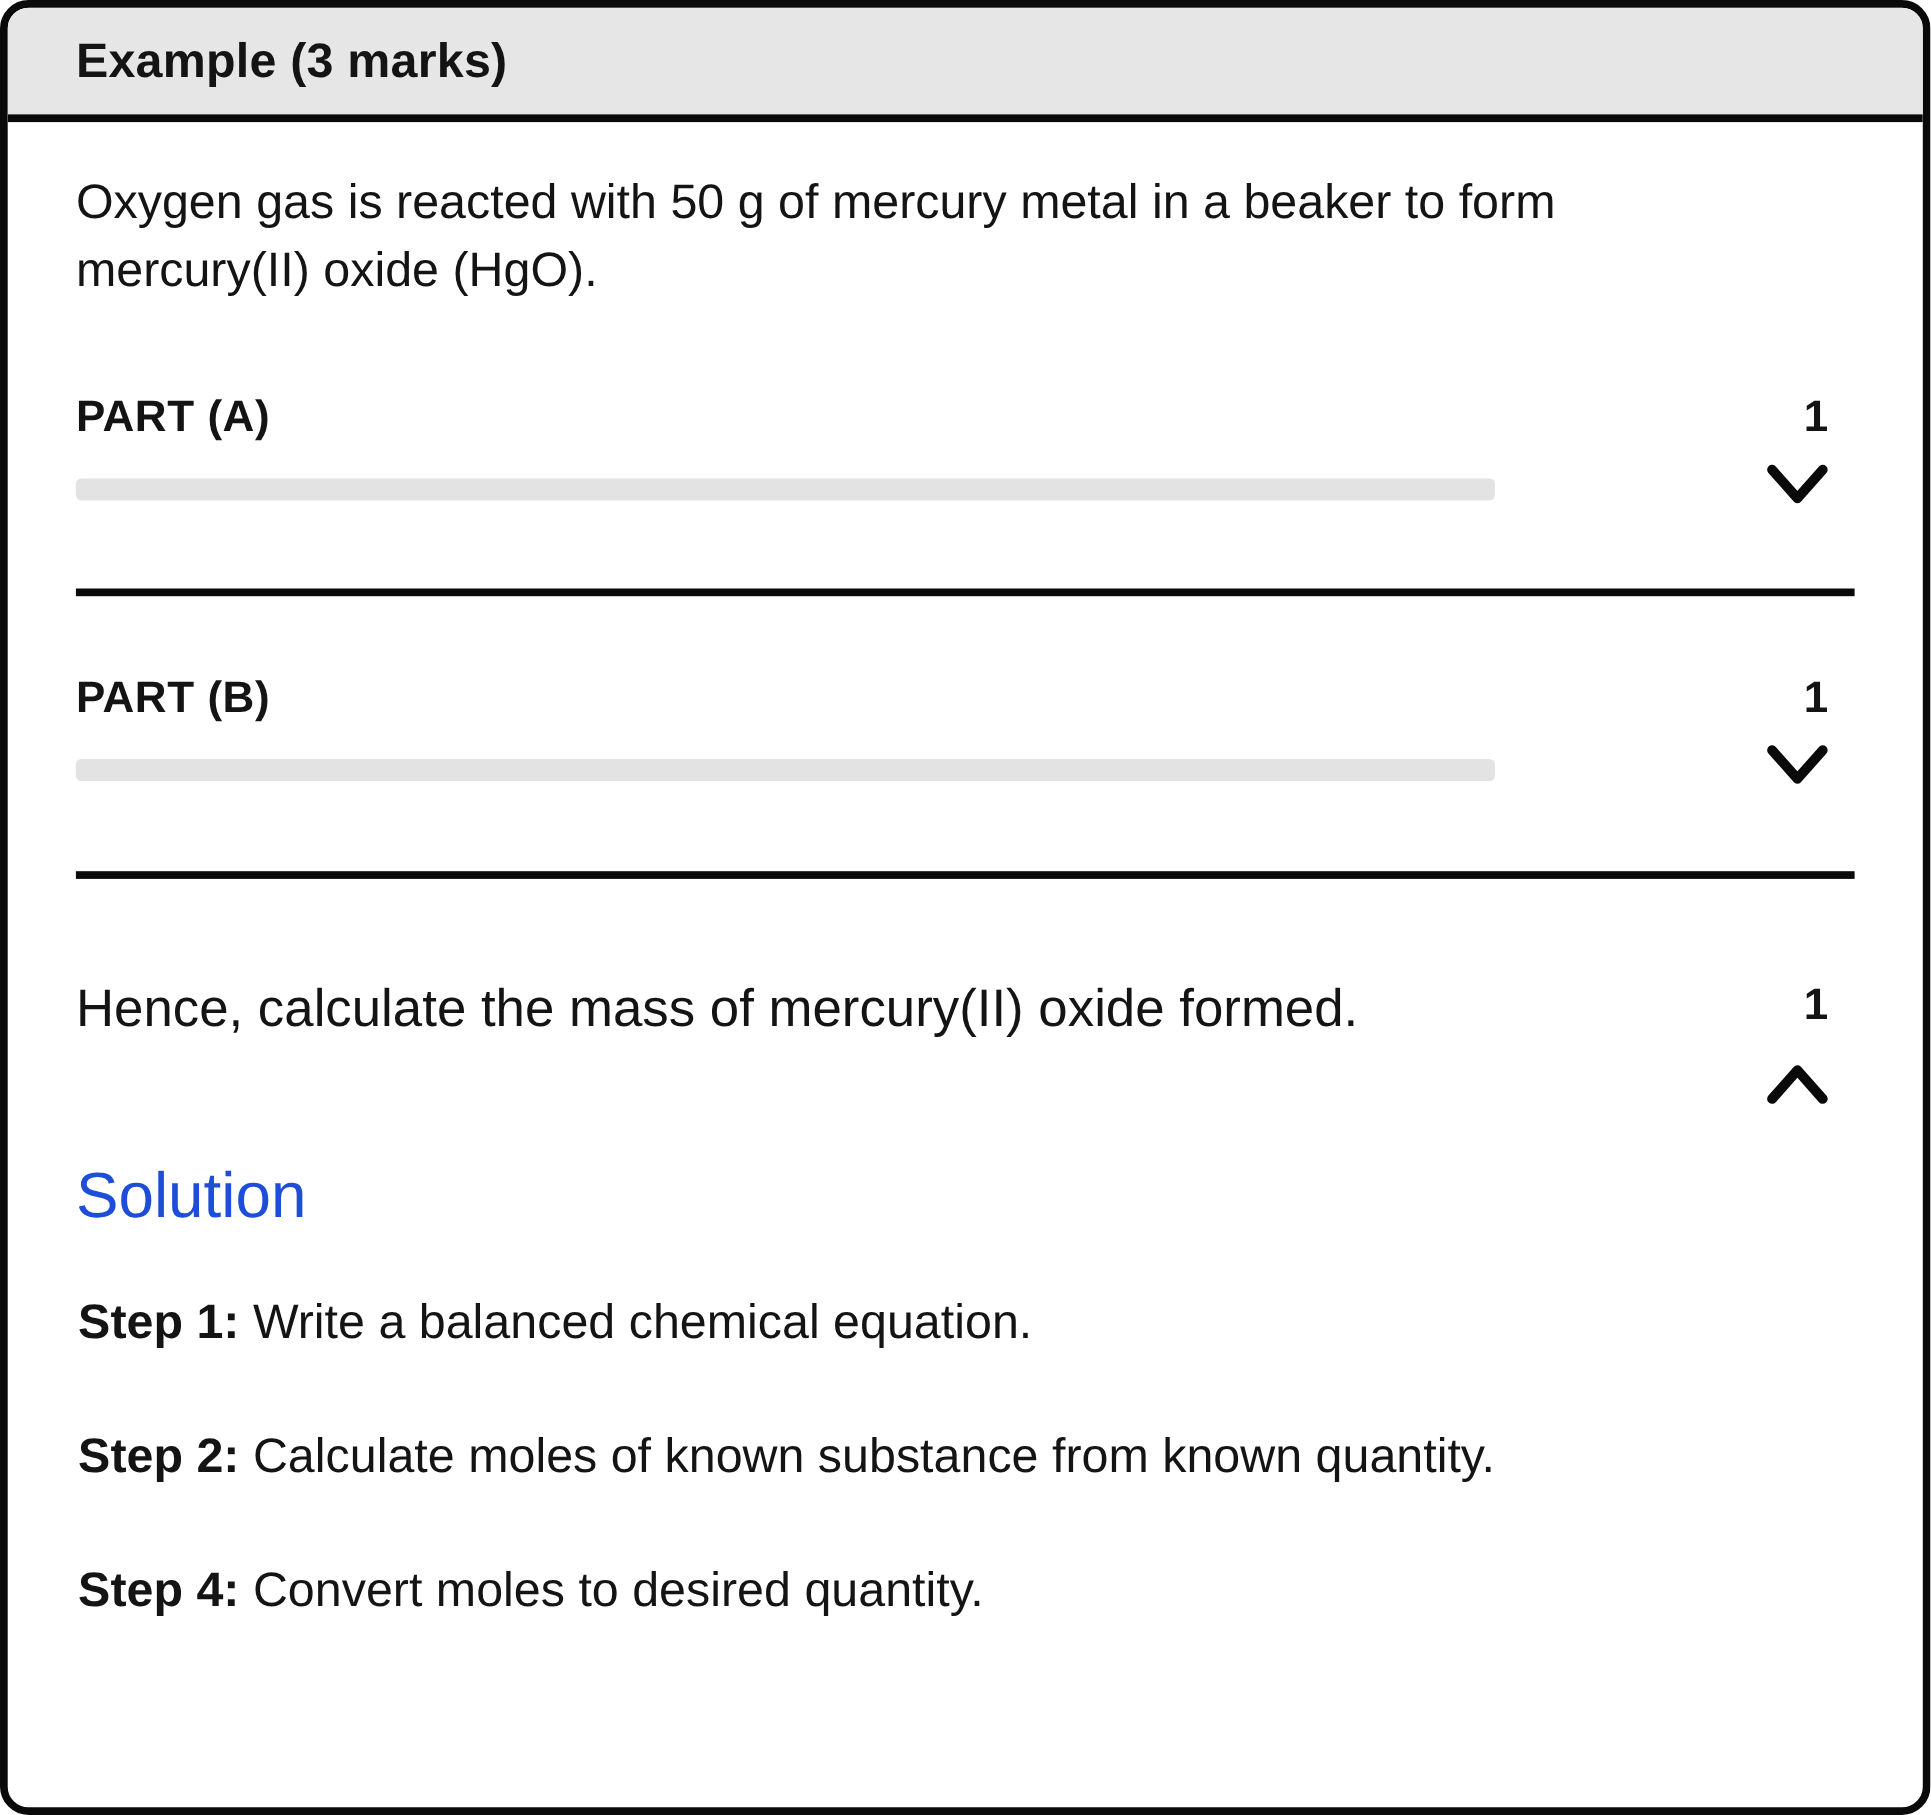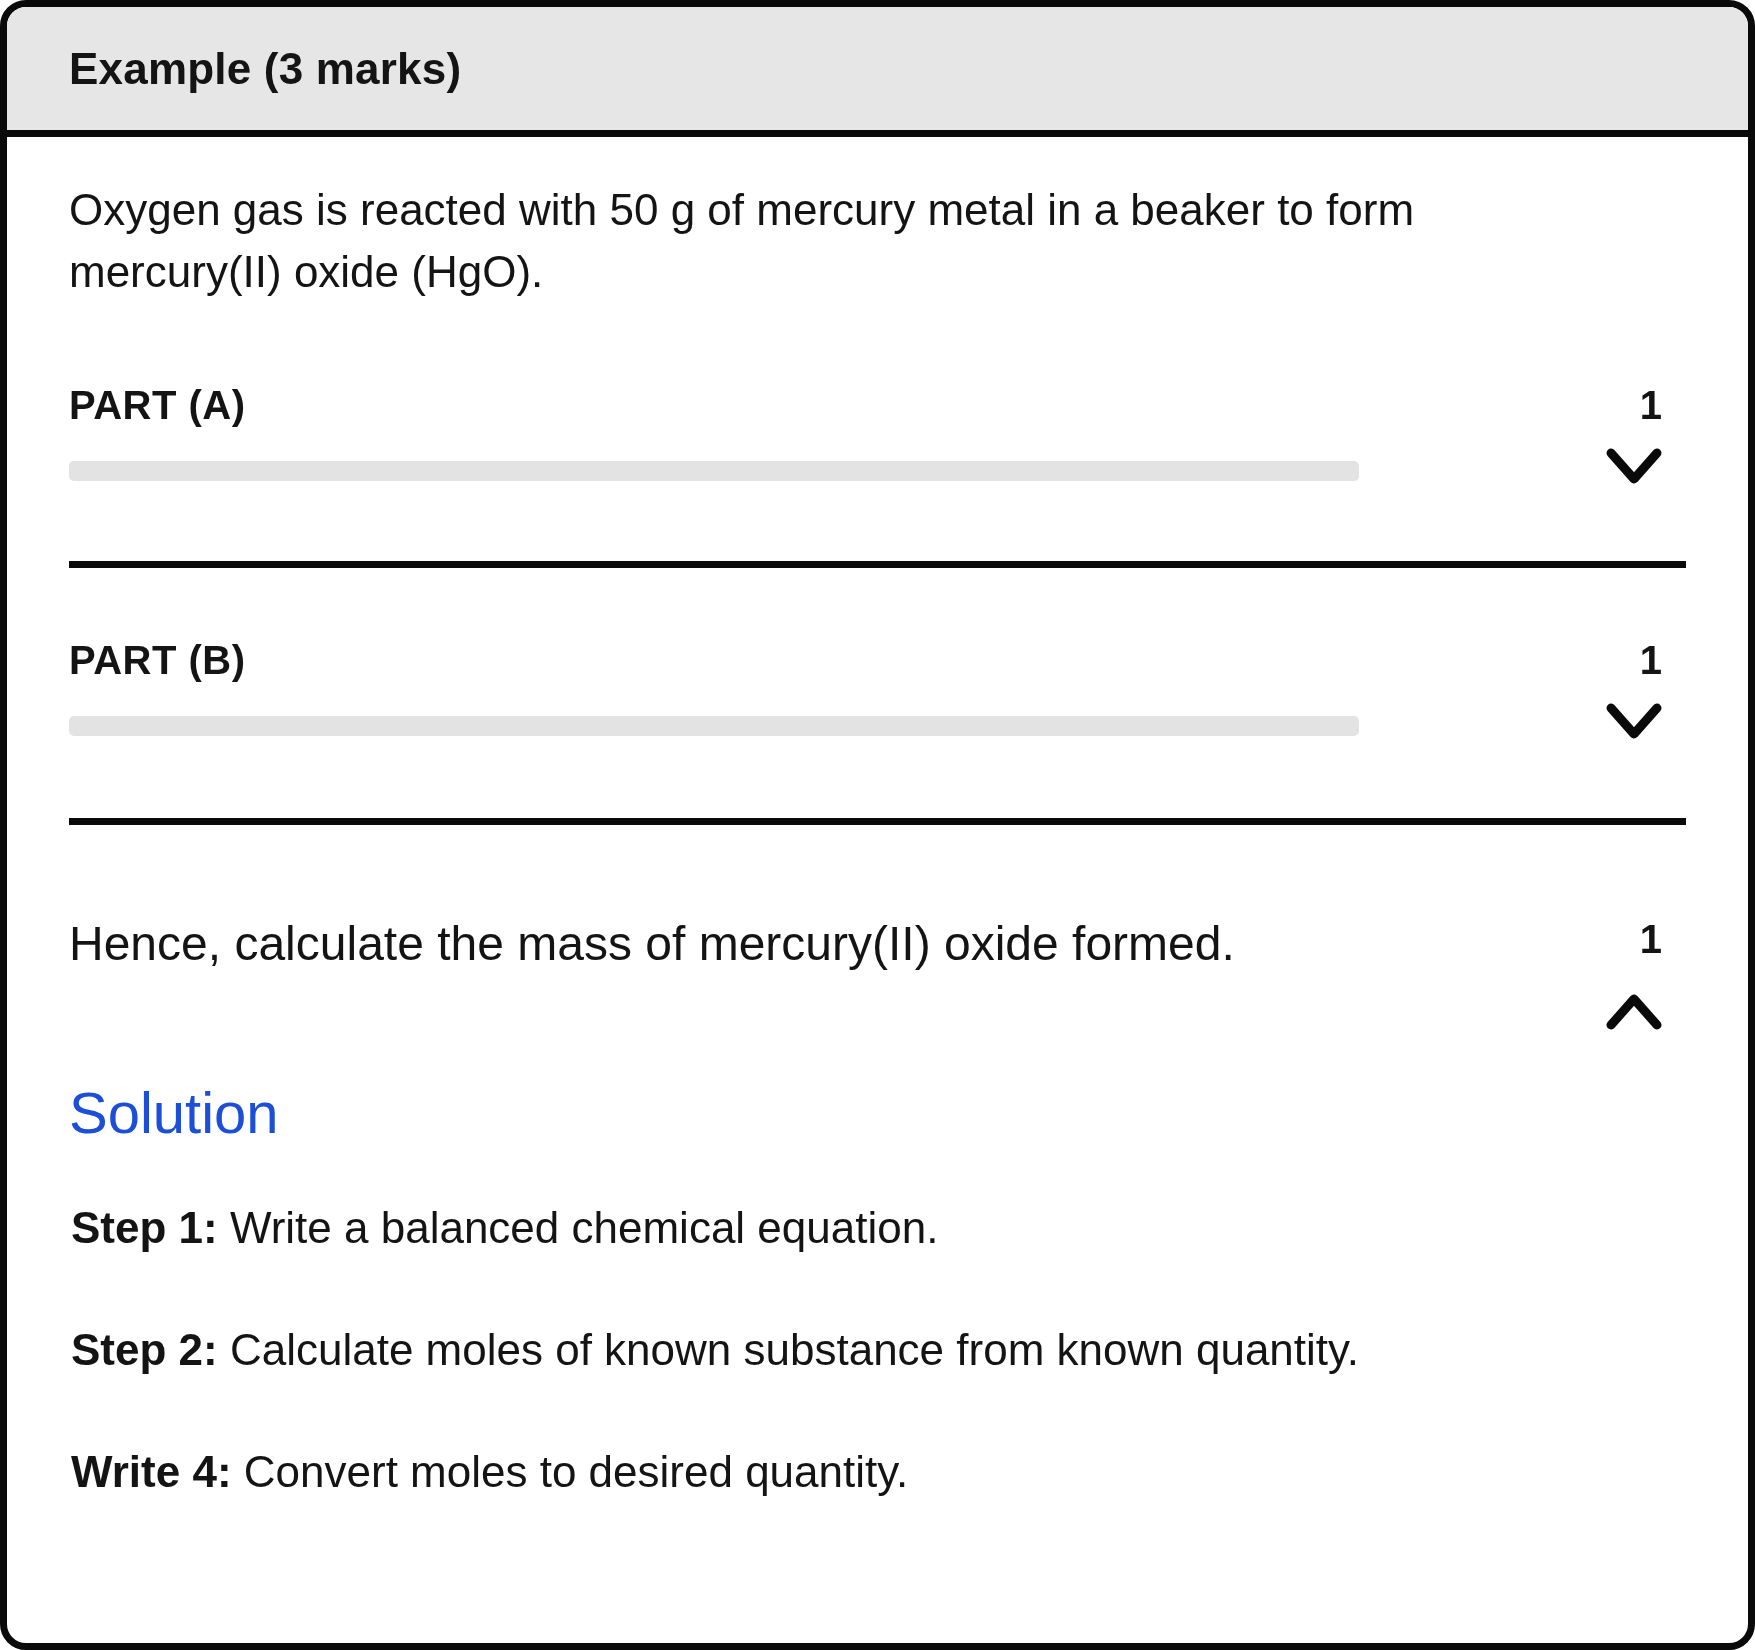--- a/index.html
+++ b/index.html
@@ -18,21 +18,21 @@
     border-radius: 26px;
     background: #ffffff;
     overflow: hidden;
   }
   .card-header {
     background: #e6e6e6;
     height: 91px;
     border-bottom: 7px solid #0a0a0a;
     display: flex;
     align-items: center;
-    padding: 16px 62px;
+    padding: 3px 62px;
     font-size: 44px;
     font-weight: 700;
     letter-spacing: 0.2px;
   }
   .card-body {
     padding: 0 62px 40px 62px;
   }
   .question-text {
     margin-top: 42px;
     font-size: 44px;
@@ -160,18 +160,18 @@
             <polyline points="5,34 28,8 51,34" fill="none" stroke="#0a0a0a" stroke-width="9" stroke-linecap="round" stroke-linejoin="round"></polyline>
           </svg>
         </div>
       </div>
 
       <div class="solution-heading">Solution</div>
 
       <div class="solution-steps">
         <p class="step-line"><span class="step-label">Step 1:</span><span> Write a balanced chemical equation.</span></p>
         <p class="step-line"><span class="step-label">Step 2:</span><span> Calculate moles of known substance from known quantity.</span></p>
-        <p class="step-line"><span class="step-label">Write 4:</span><span> Convert moles to desired quantity.</span></p>
+        <p class="step-line"><span class="step-label">Step 4:</span><span> Convert moles to desired quantity.</span></p>
       </div>
     </div>
 
   </div>
 </div>
 
 </body></html>

